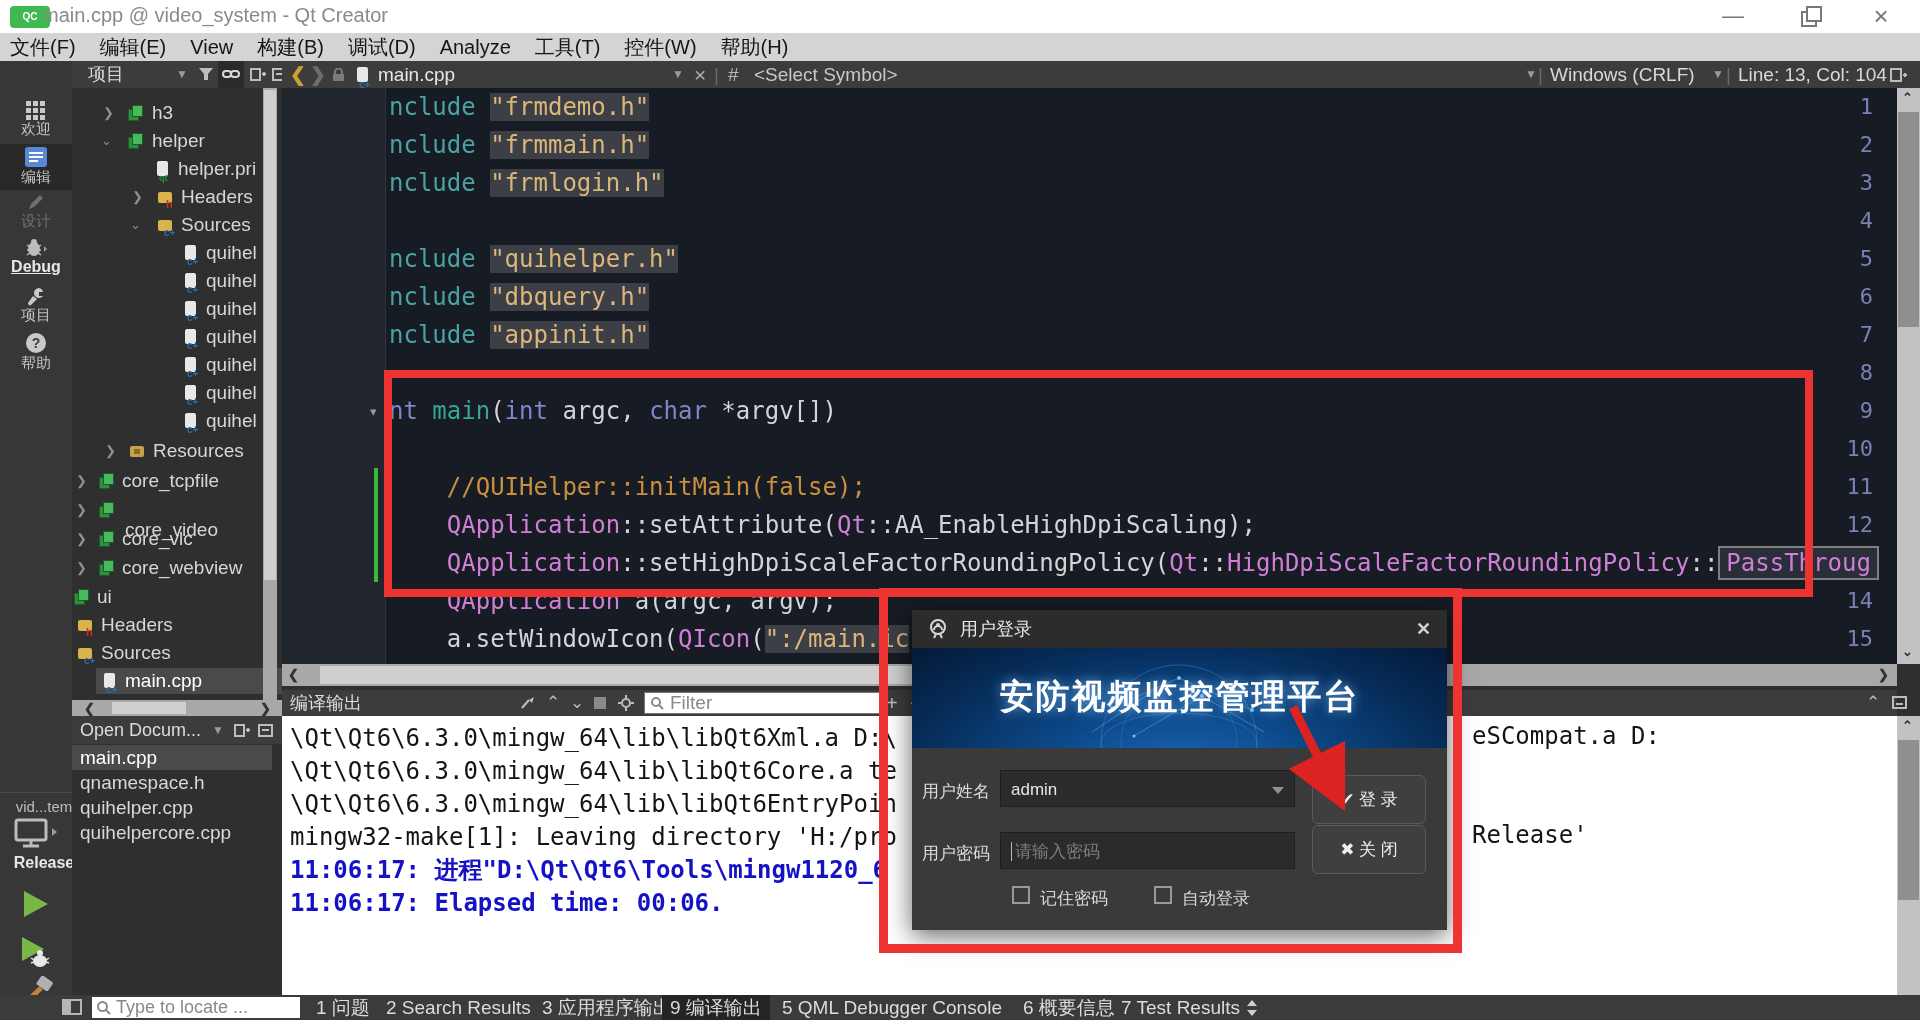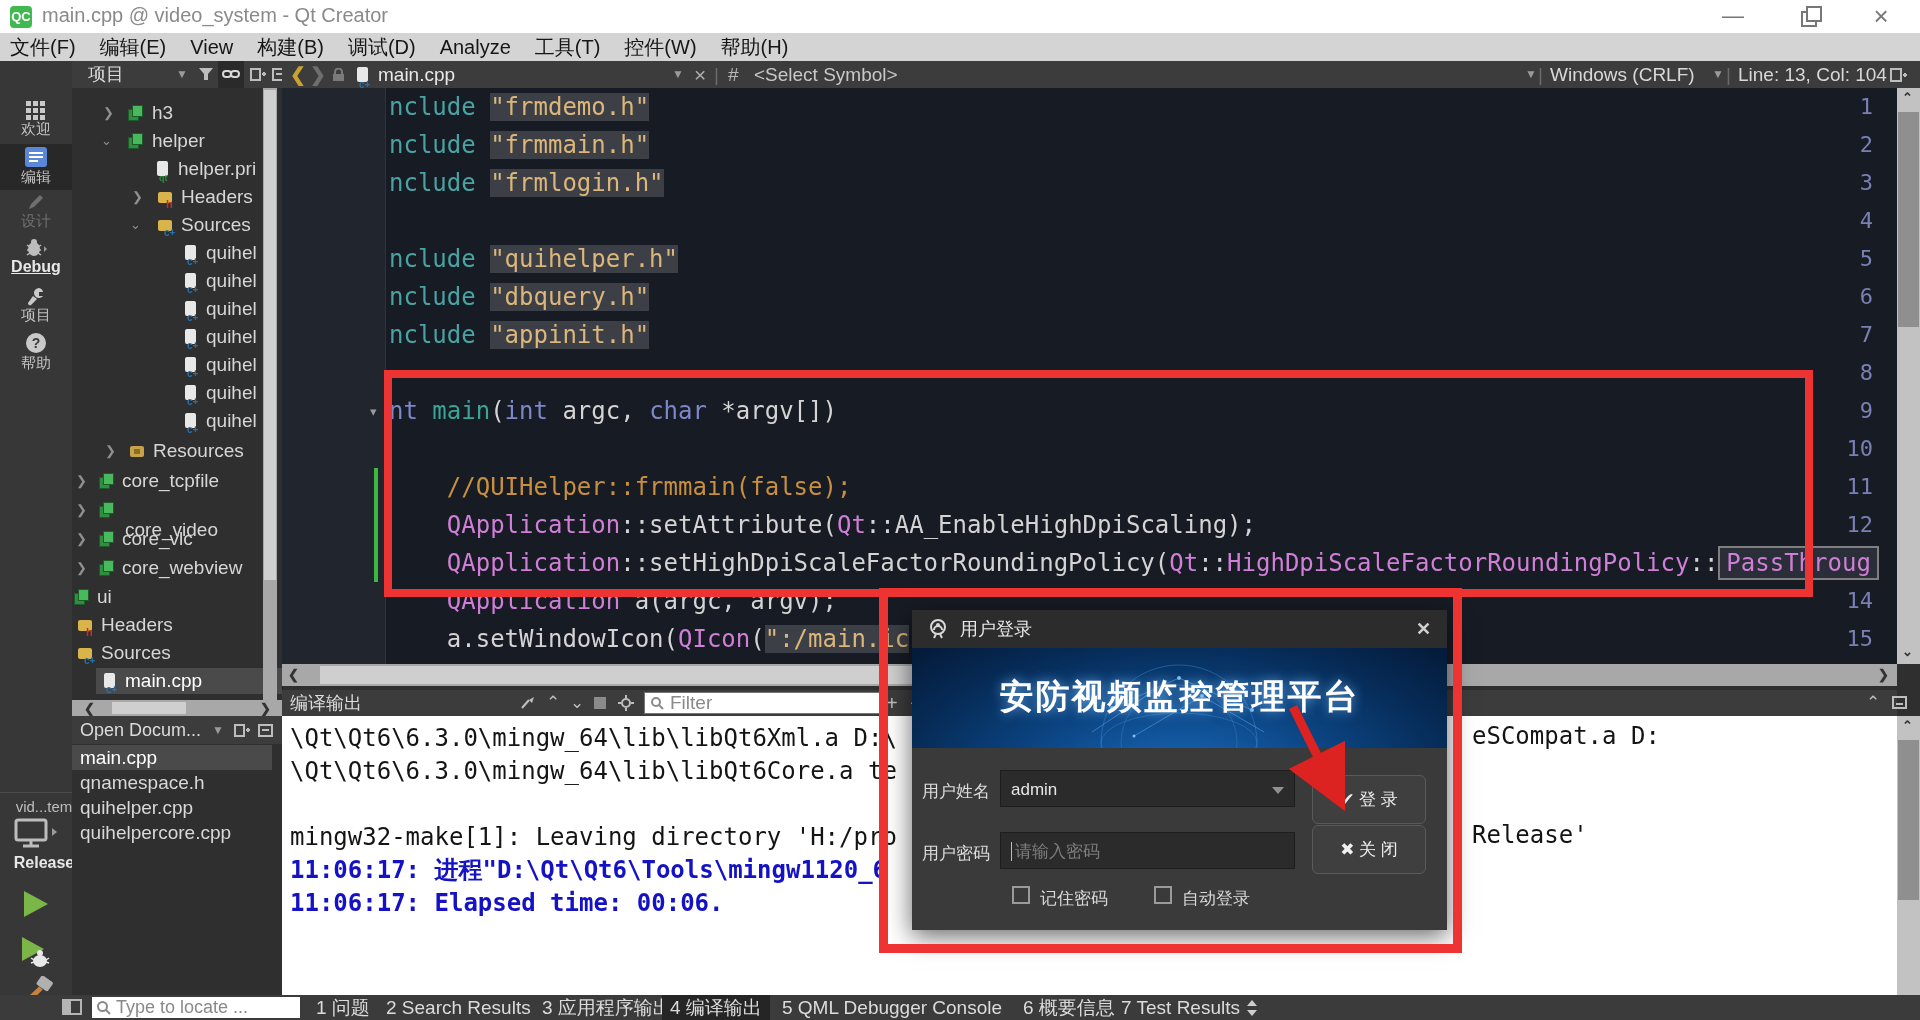--- a/index.html
+++ b/index.html
@@ -1,22 +1,22 @@
 <!DOCTYPE html>
 <html><head>
 <meta charset="utf-8">
 <style>
   html,body{margin:0;padding:0;background:#222;}
   #stage{position:relative;width:1920px;height:1020px;overflow:hidden;
          font-family:"Liberation Sans",sans-serif;background:#2f2f2f;}
   .abs{position:absolute;}
   
   .titlebar{left:0;top:0;width:1920px;height:33px;background:#ffffff;color:#8a8a8a;}
-  .qcicon{left:10px;top:6px;width:22px;height:22px;background:#3fb950;border-radius:4px;
-          color:#fff;font-size:13px;font-weight:bold;text-align:center;line-height:22px;}
+  .qcicon{left:10px;top:6px;width:40px;height:22px;background:#3fb950;border-radius:4px;
+          color:#fff;font-size:10px;font-weight:bold;text-align:center;line-height:22px;}
   .wtitle{left:42px;top:4px;font-size:20px;}
   .winbtn{top:2px;width:46px;height:28px;color:#777;font-size:22px;text-align:center;line-height:28px;}
   .restore-glyph{display:inline-block;width:12px;height:12px;border:2px solid #777;position:relative;top:4px;}
   .restore-glyph:before{content:"";position:absolute;left:3px;top:-7px;width:12px;height:12px;border:2px solid #777;background:#fff;}
   
   .menubar{left:0;top:33px;width:1920px;height:28px;background:#d4d4d4;color:#161616;
            display:flex;align-items:center;padding-left:10px;box-sizing:border-box;gap:24px;font-size:20px;}
   
   .sidebar{left:0;top:61px;width:72px;height:959px;background:#373737;}
   .mode{left:0;width:72px;height:46px;text-align:center;color:#c2c2c2;font-size:15px;}
@@ -446,21 +446,21 @@
     <span class="foldarr" style="left:88px;top:316px;">▾</span>
     <div class="chbar" style="left:92px;top:380px;height:114px;"></div>
 
     <div class="cline" style="top:0px;"><span class="kw">nclude </span><span class="str">"frmdemo.h"</span></div>
     <div class="cline" style="top:38px;"><span class="kw">nclude </span><span class="str">"frmmain.h"</span></div>
     <div class="cline" style="top:76px;"><span class="kw">nclude </span><span class="str">"frmlogin.h"</span></div>
     <div class="cline" style="top:152px;"><span class="kw">nclude </span><span class="str">"quihelper.h"</span></div>
     <div class="cline" style="top:190px;"><span class="kw">nclude </span><span class="str">"dbquery.h"</span></div>
     <div class="cline" style="top:228px;"><span class="kw">nclude </span><span class="str">"appinit.h"</span></div>
     <div class="cline" style="top:304px;"><span class="kw2">nt </span><span class="fn">main</span><span class="pl">(</span><span class="kw2">int</span><span class="pl"> argc, </span><span class="kw2">char</span><span class="pl"> *argv[])</span></div>
-    <div class="cline" style="top:380px;"><span class="cm">    //QUIHelper::frmmain(false);</span></div>
+    <div class="cline" style="top:380px;"><span class="cm">    //QUIHelper::initMain(false);</span></div>
     <div class="cline" style="top:456px;"><span class="pl">    </span><span class="tp">QApplication</span><span class="pl">::setHighDpiScaleFactorRoundingPolicy(</span><span class="tp">Qt</span><span class="pl">::</span><span class="tp">HighDpiScaleFactorRoundingPolicy</span><span class="pl">::</span><span class="tpbox">PassThroug</span></div>
     <div class="cline" style="top:418px;"><span class="pl">    </span><span class="tp">QApplication</span><span class="pl">::setAttribute(</span><span class="tp">Qt</span><span class="pl">::AA_EnableHighDpiScaling);</span></div>
     <div class="cline" style="top:494px;"><span class="pl">    </span><span class="tp">QApplication</span><span class="pl"> a(argc, argv);</span></div>
     <div class="cline" style="top:532px;"><span class="pl">    a.setWindowIcon(</span><span class="tp">QIcon</span><span class="pl">(</span><span class="str">":/main.ic</span></div>
   </div>
 
   <div class="abs ehscroll">
     <span class="scar" style="left:6px;top:3px;">❮</span>
     <div class="hthumb" style="left:38px;width:965px;"></div>
     <span class="scar" style="left:1596px;top:3px;">❯</span>
@@ -501,20 +501,21 @@
     <span class="hicon" style="left:628px;top:0;font-size:20px;">−</span>
     <span class="hicon" style="left:1584px;top:0;">⌃</span>
     <svg style="position:absolute;left:1610px;top:6px;" width="15" height="13" viewBox="0 0 15 13">
         <rect x="1" y="1" width="13" height="11" fill="none" stroke="#bdbdbd" stroke-width="2"></rect>
         <line x1="4" y1="8" x2="11" y2="8" stroke="#bdbdbd" stroke-width="2"></line>
       </svg>
   </div>
   <div class="abs obody">
     <div class="oline" style="top:6px;">\Qt\Qt6\6.3.0\mingw_64\lib\libQt6Xml.a D:\</div>
     <div class="oline" style="top:39px;">\Qt\Qt6\6.3.0\mingw_64\lib\libQt6Core.a te</div>
+    <div class="oline" style="top:72px;">\Qt\Qt6\6.3.0\mingw_64\lib\libQt6EntryPoin</div>
     <div class="oline" style="top:105px;">mingw32-make[1]: Leaving directory 'H:/pro</div>
     <div class="oline blue" style="top:138px;">11:06:17: 进程"D:\Qt\Qt6\Tools\mingw1120_6</div>
     <div class="oline blue" style="top:171px;">11:06:17: Elapsed time: 00:06.</div>
     <div class="ofrag" style="left:1190px;top:6px;">eSCompat.a D:</div>
     <div class="ofrag" style="left:1190px;top:105px;">Release'</div>
   </div>
 
   <div class="abs ovscroll">
     <span class="scar" style="left:5px;top:2px;">⌃</span>
     <div class="vthumb" style="top:24px;height:160px;background:#8f8f8f;"></div>
@@ -525,21 +526,21 @@
     <div class="locator">
       <svg width="14" height="14" viewBox="0 0 14 14">
           <circle cx="5.5" cy="5.5" r="4.5" fill="none" stroke="#8a8a8a" stroke-width="2"></circle>
           <line x1="9" y1="9" x2="13" y2="13" stroke="#8a8a8a" stroke-width="2"></line>
         </svg>
       <span>Type to locate ...</span>
     </div>
     <span class="stab" style="left:308px;">1 问题</span>
     <span class="stab" style="left:378px;">2 Search Results</span>
     <span class="stab" style="left:534px;">3 应用程序输出</span>
-    <span class="stab active" style="left:662px;">4 编译输出</span>
+    <span class="stab active" style="left:662px;">9 编译输出</span>
     <span class="stab" style="left:774px;">5 QML Debugger Console</span>
     <span class="stab" style="left:1015px;">6 概要信息</span>
     <span class="stab" style="left:1113px;">7 Test Results</span>
     <span class="updown" style="left:1245px;top:3px;"></span>
   </div>
 
   <div class="abs dialog">
     <div class="dtitle">
       <svg style="position:absolute;left:14px;top:8px;" width="24" height="24" viewBox="0 0 24 24">
           <circle cx="12" cy="9" r="7" fill="none" stroke="#d8d8d8" stroke-width="2"></circle>

